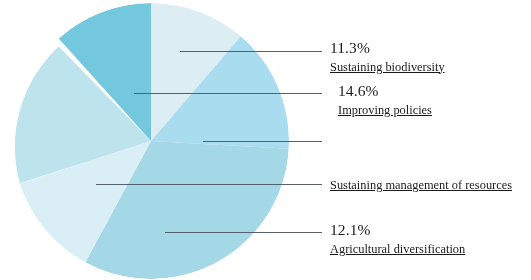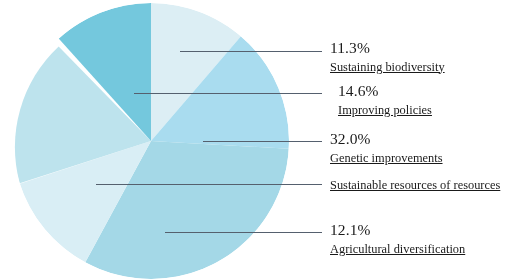--- a/index.html
+++ b/index.html
@@ -89,27 +89,23 @@
   <div class="callout c0">
     <div class="pct">11.3%</div>
     <div class="lbl">Sustaining biodiversity</div>
   </div>
 
   <div class="callout c1">
     <div class="pct">14.6%</div>
     <div class="lbl">Improving policies</div>
   </div>
 
-  <div class="callout c2">
-    <div class="pct">32.0%</div>
-    <div class="lbl">Genetic improvements</div>
-  </div>
 
   <div class="callout c3">
-    <div class="lbl">Sustainable resources of resources</div>
+    <div class="lbl">Sustaining management of resources</div>
   </div>
 
   <div class="callout c4">
     <div class="pct">12.1%</div>
     <div class="lbl">Agricultural diversification</div>
   </div>
 
 </div>
 
 </body></html>

